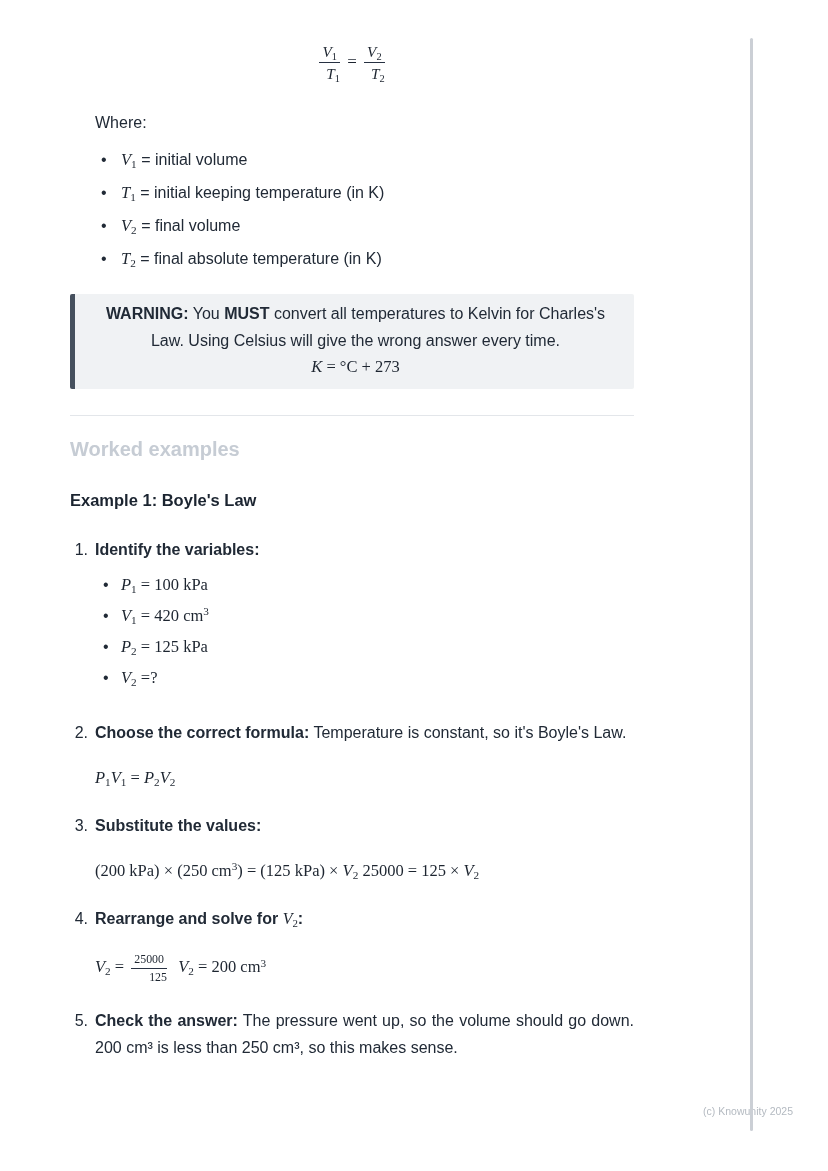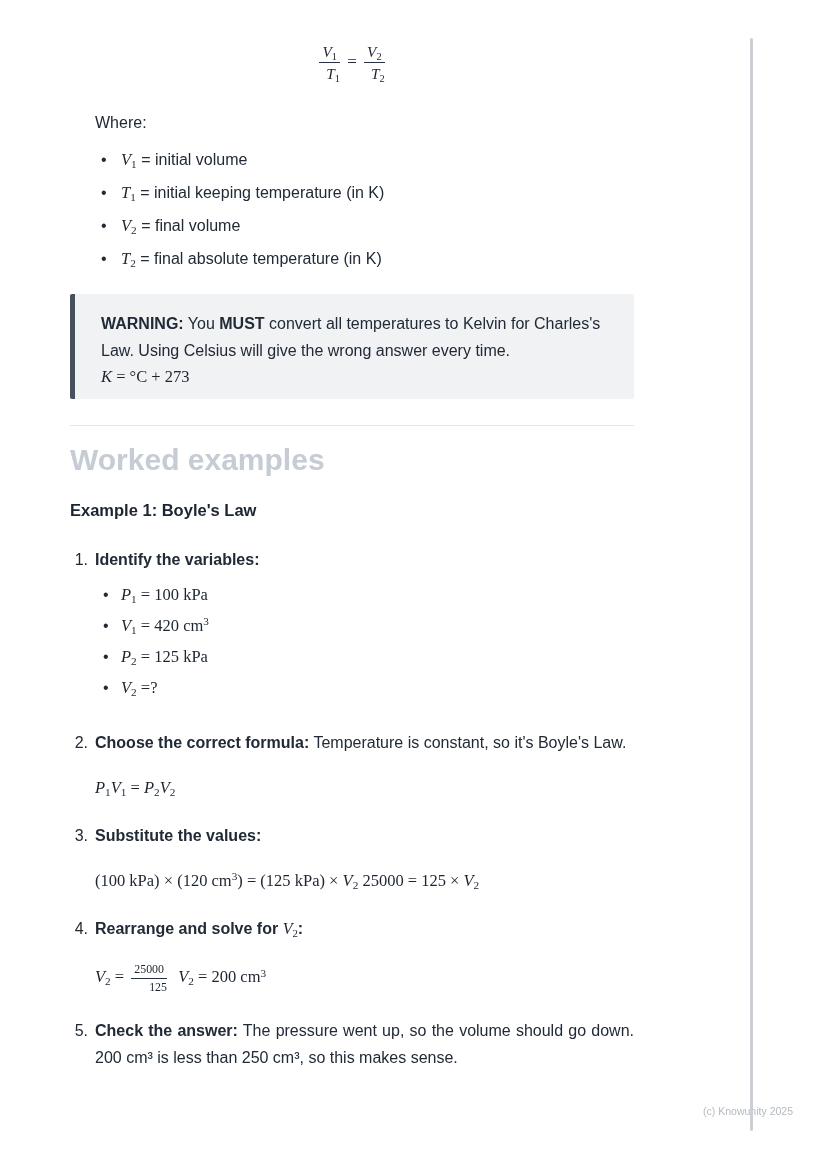--- a/index.html
+++ b/index.html
@@ -26,27 +26,27 @@
 
   .math-display { padding-top: 42px; text-align: center; font-size: 17px; }
   .math-display .frac { font-size: 0.9em; }
 
   .where-label { margin: 26px 0 0 25px; }
   .where-list { list-style: none; margin: 10px 0 0; padding: 0; }
   .where-list li { position: relative; padding-left: 51px; margin-bottom: 6px; }
   .where-list .bullet { position: absolute; left: 31px; top: 0; }
   .where-list .math { font-size: 16.5px; }
 
-  .warning-box { margin-top: 22px; background: #f0f2f4; border-left: 5px solid #46505e; border-radius: 2px; padding: 16px 24px 10px 26px; }
+  .warning-box { margin-top: 22px; background: #f0f2f4; border-left: 5px solid #46505e; border-radius: 2px; padding: 6px 24px 10px 26px; text-align: center; }
   .warning-box p { margin: 0; }
   .warning-formula { font-size: 16.5px; line-height: 25px; }
 
   .rule { border: none; border-top: 1px solid #e3e6ea; margin: 26px 0 0; }
 
-  .section-heading { font-size: 30px; line-height: 31px; font-weight: 700; color: #c6ccd4; margin: 18px 0 0; }
+  .section-heading { font-size: 20px; line-height: 31px; font-weight: 700; color: #c6ccd4; margin: 18px 0 0; }
   .example-title { font-size: 16.5px; line-height: 27px; font-weight: 700; color: #1b2430; margin: 22px 0 0; }
   .problem { margin: 20px 0 0; text-align: justify; }
 
   .step { display: flex; margin-top: 22px; }
   .step-num { flex: 0 0 18px; width: 18px; text-align: right; }
   .step-body { flex: 1; margin-left: 7px; text-align: justify; }
   .step-body > p { margin: 0; }
   .step-math { margin-top: 20px; font-size: 16.5px; line-height: 24px; text-align: left; }
   .var-list { list-style: none; margin: 10px 0 0; padding: 0; text-align: left; }
   .var-list li { position: relative; padding-left: 26px; margin-bottom: 7px; line-height: 24px; }
@@ -109,21 +109,21 @@
       <div class="step-body">
         <p><strong>Choose the correct formula:</strong><span> Temperature is constant, so it's Boyle's Law.</span></p>
         <div class="math step-math"><span class="mvar">P</span><sub>1</sub><span class="mvar">V</span><sub>1</sub><span> = </span><span class="mvar">P</span><sub>2</sub><span class="mvar">V</span><sub>2</sub></div>
       </div>
     </div>
 
     <div class="step">
       <span class="step-num">3.</span>
       <div class="step-body">
         <p><strong>Substitute the values:</strong></p>
-        <div class="math step-math"><span>(100 kPa) × (120 cm</span><sup>3</sup><span>) = (125 kPa) × </span><span class="mvar">V</span><sub>2</sub><span> 25000 = 125 × </span><span class="mvar">V</span><sub>2</sub></div>
+        <div class="math step-math"><span>(200 kPa) × (250 cm</span><sup>3</sup><span>) = (125 kPa) × </span><span class="mvar">V</span><sub>2</sub><span> 25000 = 125 × </span><span class="mvar">V</span><sub>2</sub></div>
       </div>
     </div>
 
     <div class="step">
       <span class="step-num">4.</span>
       <div class="step-body">
         <p><strong>Rearrange and solve for </strong><span class="math"><span class="mvar">V</span><sub>2</sub></span><strong>:</strong></p>
         <div class="math step-math"><span class="mvar">V</span><sub>2</sub><span> = </span><span class="frac">
               <span class="fnum"><span>25000</span></span>
               <span class="fden"><span>125</span></span>

